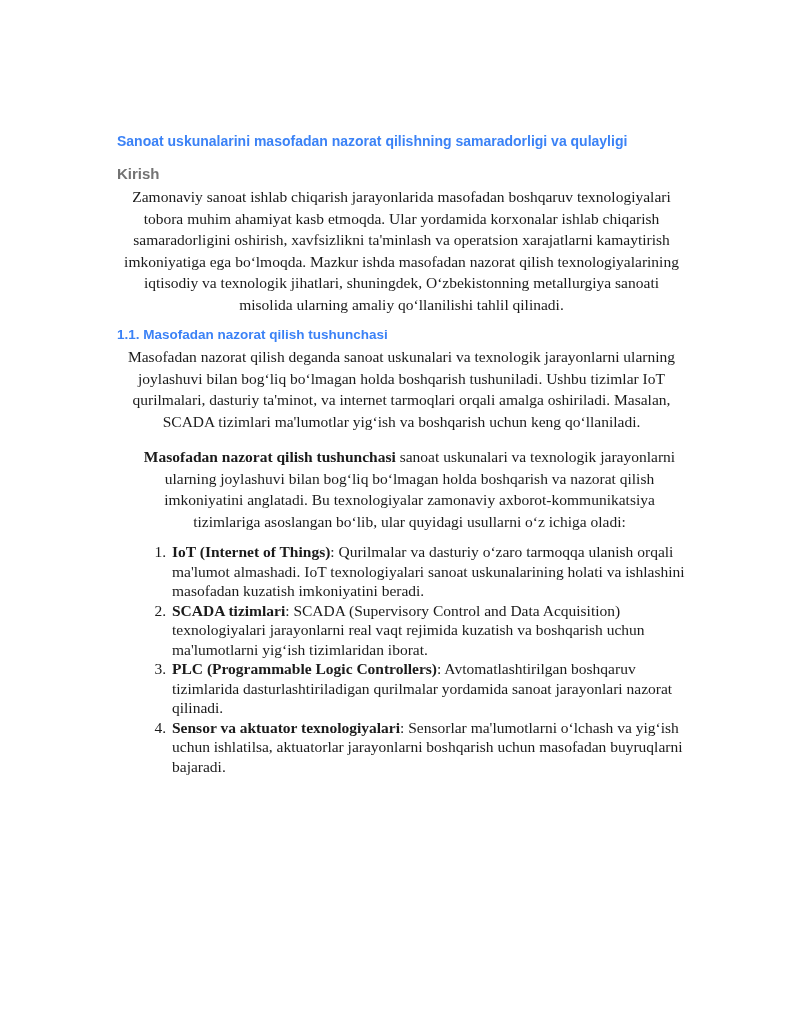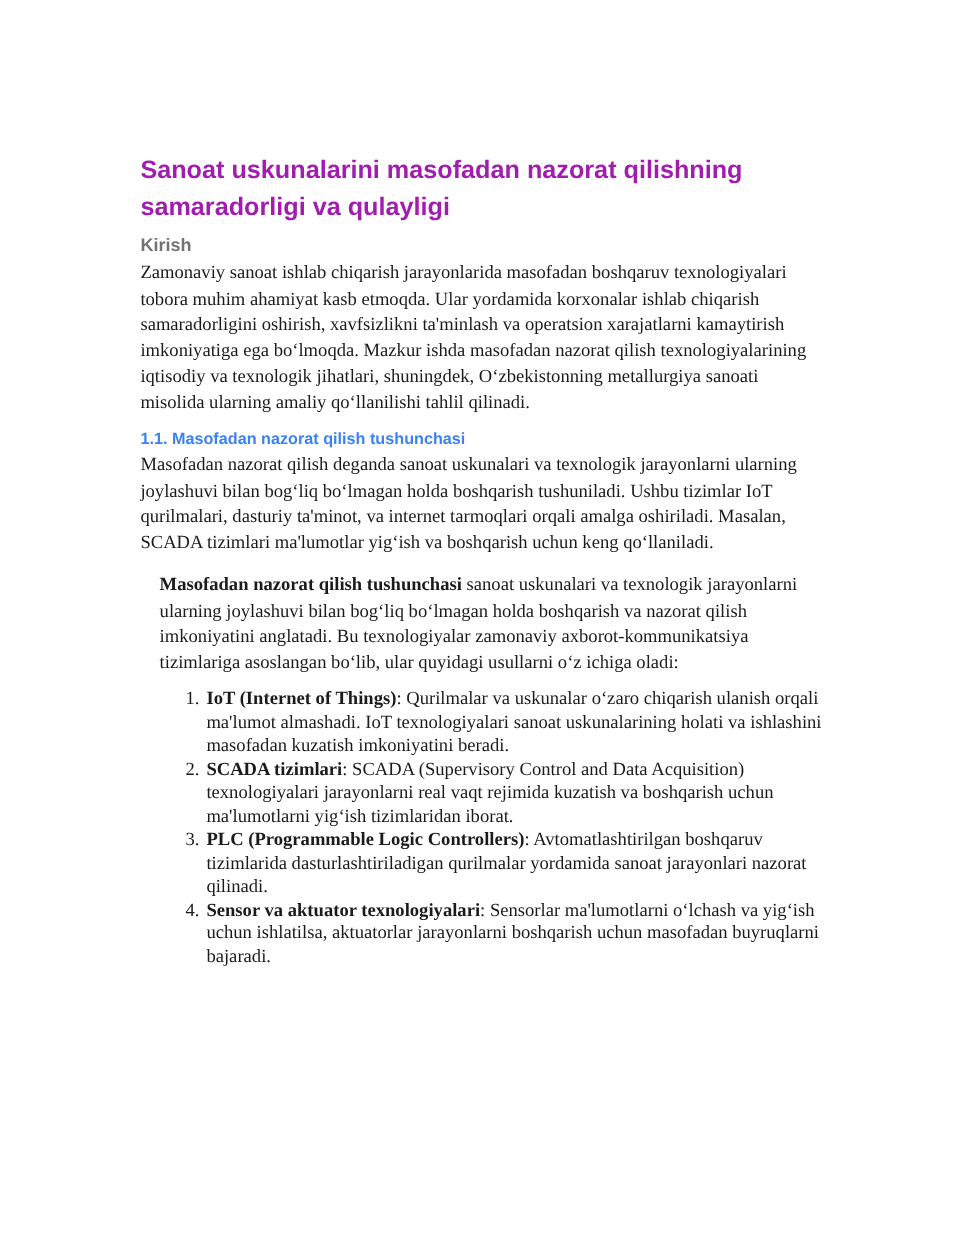--- a/index.html
+++ b/index.html
@@ -11,23 +11,23 @@
     background: #ffffff;
     box-sizing: border-box;
     padding: 126px 114px 0 117px;
     font-family: "Liberation Serif", "DejaVu Serif", serif;
     color: #1b1b1b;
     overflow: hidden;
   }
   .doc-title {
     font-family: "Liberation Sans", "DejaVu Sans", sans-serif;
     font-weight: 700;
-    font-size: 21px;
+    font-size: 14px;
     line-height: 31px;
-    color: #a21caf;
+    color: #3b82f6;
     margin: 0;
   }
   .h-kirish {
     font-family: "Liberation Sans", "DejaVu Sans", sans-serif;
     font-weight: 700;
     font-size: 15px;
     line-height: 20px;
     color: #737373;
     margin: 7px 0 0 0;
   }
@@ -44,21 +44,21 @@
     font-weight: 700;
     font-size: 13.5px;
     line-height: 18px;
     color: #3b82f6;
     margin: 11px 0 0 0;
   }
   .para {
     font-size: 15.5px;
     line-height: 21.5px;
     margin: 2px 0 0 0;
-    text-align: left;
+    text-align: center;
   }
   .para-def { margin-top: 14px; margin-left: 16px; }
   .para-close { margin-top: 9px; }
   .bold-lead { font-weight: 700; }
   ol.num-list {
     margin: 10px 0 0 0;
     padding: 0 0 0 53px;
     font-size: 15.5px;
     line-height: 19.5px;
   }
@@ -76,20 +76,20 @@
   <p class="para">Zamonaviy sanoat ishlab chiqarish jarayonlarida masofadan boshqaruv texnologiyalari tobora muhim ahamiyat kasb etmoqda. Ular yordamida korxonalar ishlab chiqarish samaradorligini oshirish, xavfsizlikni ta'minlash va operatsion xarajatlarni kamaytirish imkoniyatiga ega boʻlmoqda. Mazkur ishda masofadan nazorat qilish texnologiyalarining iqtisodiy va texnologik jihatlari, shuningdek, Oʻzbekistonning metallurgiya sanoati misolida ularning amaliy qoʻllanilishi tahlil qilinadi.</p>
 
 
   <h3 class="h-sub">1.1. Masofadan nazorat qilish tushunchasi</h3>
 
   <p class="para">Masofadan nazorat qilish deganda sanoat uskunalari va texnologik jarayonlarni ularning joylashuvi bilan bogʻliq boʻlmagan holda boshqarish tushuniladi. Ushbu tizimlar IoT qurilmalari, dasturiy ta'minot, va internet tarmoqlari orqali amalga oshiriladi. Masalan, SCADA tizimlari ma'lumotlar yigʻish va boshqarish uchun keng qoʻllaniladi.</p>
 
   <p class="para para-def"><span class="bold-lead">Masofadan nazorat qilish tushunchasi</span><span> sanoat uskunalari va texnologik jarayonlarni ularning joylashuvi bilan bogʻliq boʻlmagan holda boshqarish va nazorat qilish imkoniyatini anglatadi. Bu texnologiyalar zamonaviy axborot-kommunikatsiya tizimlariga asoslangan boʻlib, ular quyidagi usullarni oʻz ichiga oladi:</span></p>
 
   <ol class="num-list">
-    <li><span class="bold-lead">IoT (Internet of Things)</span><span>: Qurilmalar va uskunalar oʻzaro chiqarish ulanish orqali ma'lumot almashadi. IoT texnologiyalari sanoat uskunalarining holati va ishlashini masofadan kuzatish imkoniyatini beradi.</span></li>
+    <li><span class="bold-lead">IoT (Internet of Things)</span><span>: Qurilmalar va dasturiy oʻzaro tarmoqqa ulanish orqali ma'lumot almashadi. IoT texnologiyalari sanoat uskunalarining holati va ishlashini masofadan kuzatish imkoniyatini beradi.</span></li>
     <li><span class="bold-lead">SCADA tizimlari</span><span>: SCADA (Supervisory Control and Data Acquisition) texnologiyalari jarayonlarni real vaqt rejimida kuzatish va boshqarish uchun ma'lumotlarni yigʻish tizimlaridan iborat.</span></li>
     <li><span class="bold-lead">PLC (Programmable Logic Controllers)</span><span>: Avtomatlashtirilgan boshqaruv tizimlarida dasturlashtiriladigan qurilmalar yordamida sanoat jarayonlari nazorat qilinadi.</span></li>
     <li><span class="bold-lead">Sensor va aktuator texnologiyalari</span><span>: Sensorlar ma'lumotlarni oʻlchash va yigʻish uchun ishlatilsa, aktuatorlar jarayonlarni boshqarish uchun masofadan buyruqlarni bajaradi.</span></li>
   </ol>
 
 
 </div>
 
 </body></html>

